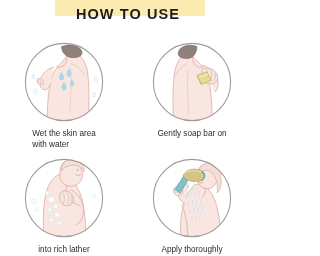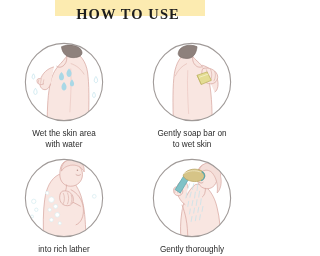--- a/index.html
+++ b/index.html
@@ -31,21 +31,21 @@
   #header-title {
     position: absolute;
     left: 0;
     top: 6px;
     width: 256px;
     text-align: center;
     font-size: 14.5px;
     font-weight: 700;
     letter-spacing: 1.1px;
     color: #1d1d1d;
-    font-family: Liberation Serif, serif;
+    font-family: Liberation Sans, sans-serif;
   }
 
   
   #steps-grid {
     position: absolute;
     left: 0;
     top: 34px;
     width: 256px;
     height: 222px;
     display: grid;
@@ -64,21 +64,20 @@
     margin-top: 6px;
     position: relative;
   }
   .step-figure svg {
     display: block;
     width: 84px;
     height: 84px;
   }
   .step-caption {
     margin-top: 5px;
-    text-align: center;
     font-size: 8.2px;
     line-height: 10.5px;
     color: #2b2b2b;
     font-family: "Liberation Sans", sans-serif;
     max-width: 110px;
   }
   .cap-line { display: block; }
 </style>
 </head>
 <body>
@@ -164,21 +163,20 @@
 
           <path d="M56 42 L68 38 L73 48 L61 53 Z" fill="#e4dc93" stroke="#bdb25f" stroke-width="0.9" stroke-linejoin="round"></path>
           <path d="M56 42 L61 53" stroke="#bdb25f" stroke-width="0.7"></path>
           <path d="M58.5 44.5 L69.5 40.5" stroke="#f2eec3" stroke-width="1.1"></path>
         </g>
         <circle cx="50" cy="50" r="46" fill="none" stroke="#a09a98" stroke-width="1.3"></circle>
       </svg>
     </div>
     <div class="step-caption">
       <span class="cap-line">Gently soap bar on</span>
-      <span class="cap-line">to wet skin</span>
     </div>
   </div>
 
   <div class="step">
     <div class="step-figure">
       <svg viewBox="0 0 100 100" xmlns="http://www.w3.org/2000/svg">
         <defs>
           <clipPath id="clip3">
               <circle cx="50" cy="50" r="46"></circle>
             </clipPath>
@@ -278,18 +276,18 @@
               <path d="M63 60 L62 66"></path>
             <path d="M55 71 L54 77"></path>
               <path d="M60 70 L59 76"></path>
               <path d="M50 72 L49 78"></path>
           </g>
         </g>
         <circle cx="50" cy="50" r="46" fill="none" stroke="#a09a98" stroke-width="1.3"></circle>
       </svg>
     </div>
     <div class="step-caption">
-      <span class="cap-line">Gently thoroughly</span>
+      <span class="cap-line">Apply thoroughly</span>
       <span class="cap-line">with water</span>
     </div>
   </div>
 
 </div>
 
 </body></html>

